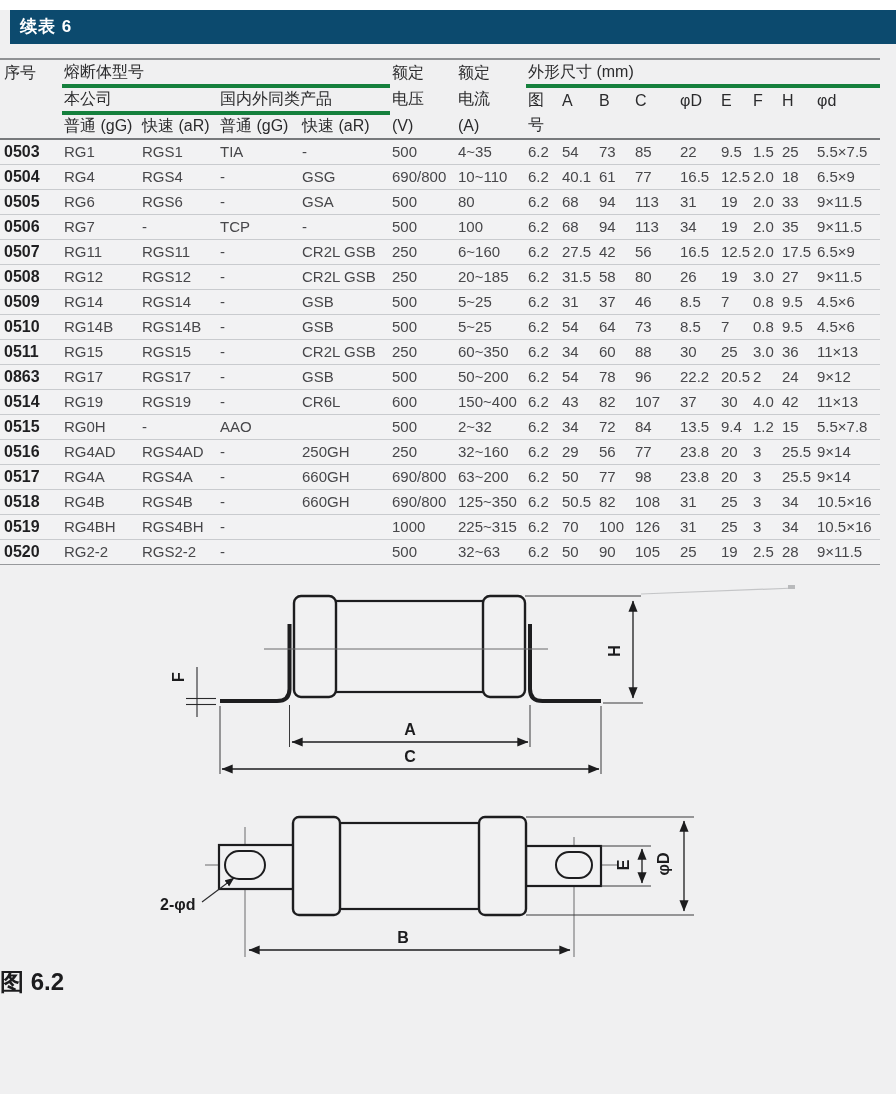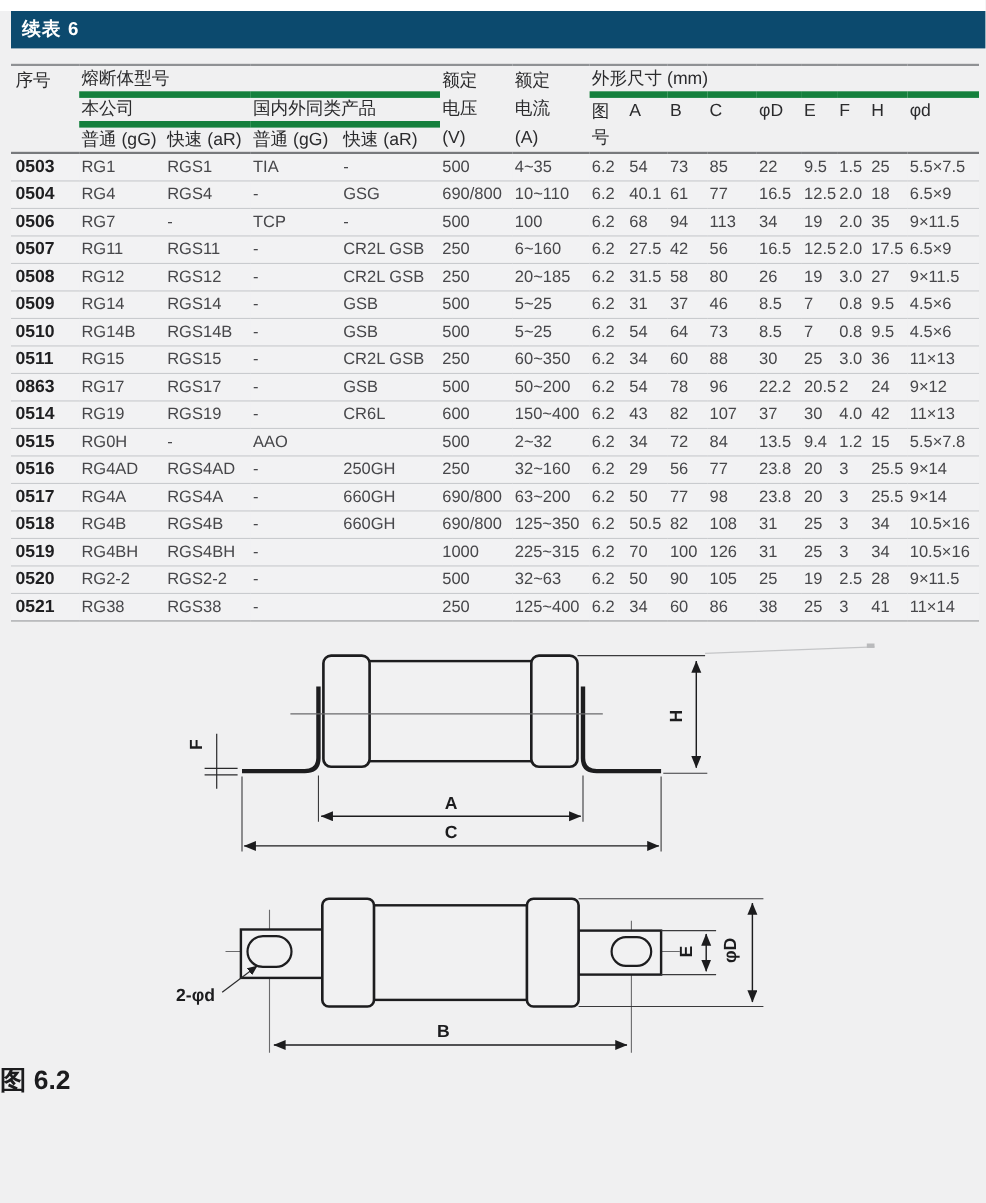--- a/index.html
+++ b/index.html
@@ -12,31 +12,31 @@
     overflow:hidden;
     position:relative;
   }
   .top-strip { height:10px; background:#ffffff; }
   .title-bar {
     margin-left:10px; height:34px; background:#0c4a6e;
     color:#ffffff; font-size:17px; font-weight:600;
     line-height:34px; padding-left:10px; letter-spacing:1px;
   }
   table.spec-table {
-    margin-left:10px; margin-top:14px;
+    margin-top:14px;
     width:880px; border-collapse:collapse; table-layout:fixed;
   }
   .spec-table th, .spec-table td {
     font-weight:400; text-align:left; vertical-align:middle;
     padding:0 1px 0 2px; white-space:nowrap; overflow:hidden;
   }
   .spec-table thead tr.h1 th { border-top:2px solid #8f9194; }
   .spec-table thead th { font-size:16px; color:#2b2b2d; height:27px; }
   .spec-table thead tr.h3 th { height:26px; border-bottom:2px solid #77797c; }
-  .spec-table thead th.grp { border-bottom:6px solid #15803d; }
+  .spec-table thead th.grp { border-bottom:4px solid #15803d; }
   .spec-table tbody td {
     height:25px; font-size:15px; color:#47474a;
     border-bottom:1px solid #c9cbce; background:#f2f2f3;
   }
   .spec-table tbody tr:last-child td { border-bottom:1.5px solid #97999c; }
   .spec-table td.serial { font-weight:700; color:#1f1f21; font-size:16px; padding-left:4px; }
   .spec-table thead th:first-child { padding-left:4px; }
   .figures svg { display:block; }
   .fig1 { margin-top:10px; }
   .fig2 { margin-top:27px; }
@@ -142,20 +142,38 @@
     <td>40.1</td>
     <td>61</td>
     <td>77</td>
     <td>16.5</td>
     <td>12.5</td>
     <td>2.0</td>
     <td>18</td>
     <td>6.5×9</td>
   </tr>
       <tr>
+    <td class="serial">0505</td>
+    <td>RG6</td>
+    <td>RGS6</td>
+    <td>-</td>
+    <td>GSA</td>
+    <td>500</td>
+    <td>80</td>
+    <td>6.2</td>
+    <td>68</td>
+    <td>94</td>
+    <td>113</td>
+    <td>31</td>
+    <td>19</td>
+    <td>2.0</td>
+    <td>33</td>
+    <td>9×11.5</td>
+  </tr>
+      <tr>
     <td class="serial">0506</td>
     <td>RG7</td>
     <td>-</td>
     <td>TCP</td>
     <td>-</td>
     <td>500</td>
     <td>100</td>
     <td>6.2</td>
     <td>68</td>
     <td>94</td>
@@ -393,38 +411,20 @@
     <td>6.2</td>
     <td>50</td>
     <td>90</td>
     <td>105</td>
     <td>25</td>
     <td>19</td>
     <td>2.5</td>
     <td>28</td>
     <td>9×11.5</td>
   </tr>
-      <tr>
-    <td class="serial">0521</td>
-    <td>RG38</td>
-    <td>RGS38</td>
-    <td>-</td>
-    <td></td>
-    <td>250</td>
-    <td>125~400</td>
-    <td>6.2</td>
-    <td>34</td>
-    <td>60</td>
-    <td>86</td>
-    <td>38</td>
-    <td>25</td>
-    <td>3</td>
-    <td>41</td>
-    <td>11×14</td>
-  </tr>
     </tbody>
 </table>
 
 <div class="figures">
 
   <svg class="fig1" width="896" height="200" viewBox="0 0 896 200">
     <defs>
       <marker id="arr1" markerWidth="10" markerHeight="8" refX="8.2" refY="3.5" orient="auto-start-reverse">
         <path d="M0,0 L8.5,3.5 L0,7 Z" fill="#1c1c1e"></path>
       </marker>

